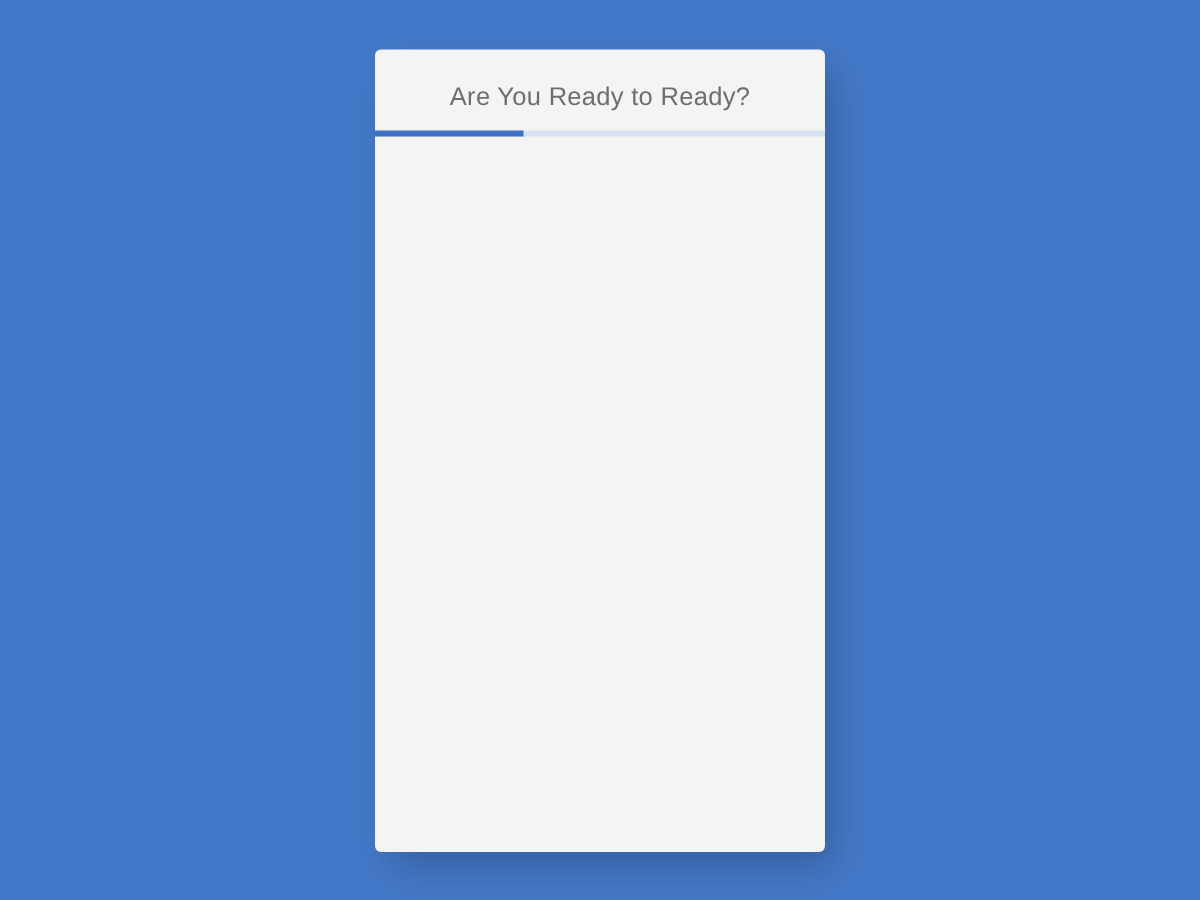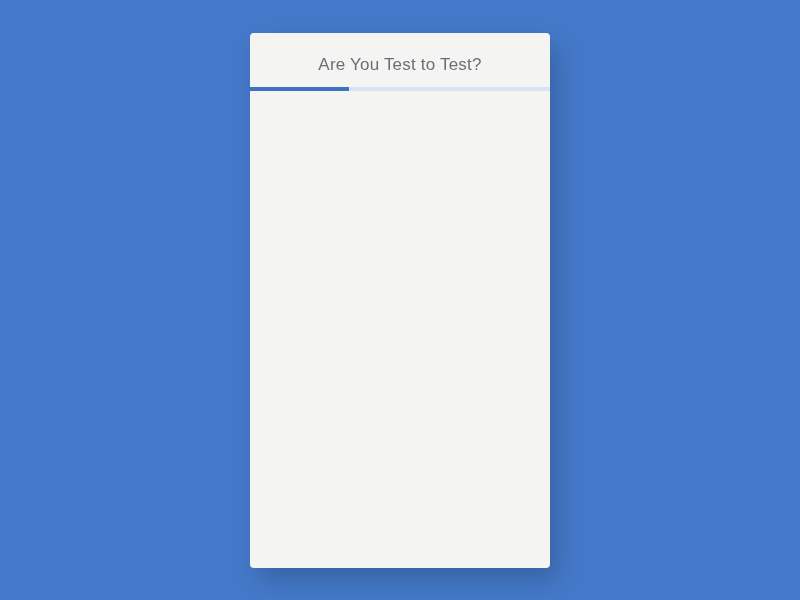--- a/index.html
+++ b/index.html
@@ -52,19 +52,19 @@
     }
     .content {
       flex: 1;
     }
   </style>
 </head>
 <body>
 
 <div class="phone-card">
   <div class="header">
-    <div class="title">Are You Test to Test?</div>
+    <div class="title">Are You Ready to Ready?</div>
   </div>
   <div class="progress-track">
     <div class="progress-fill" style="width:33%"></div>
   </div>
   <div class="content"></div>
 </div>
 
 </body></html>

